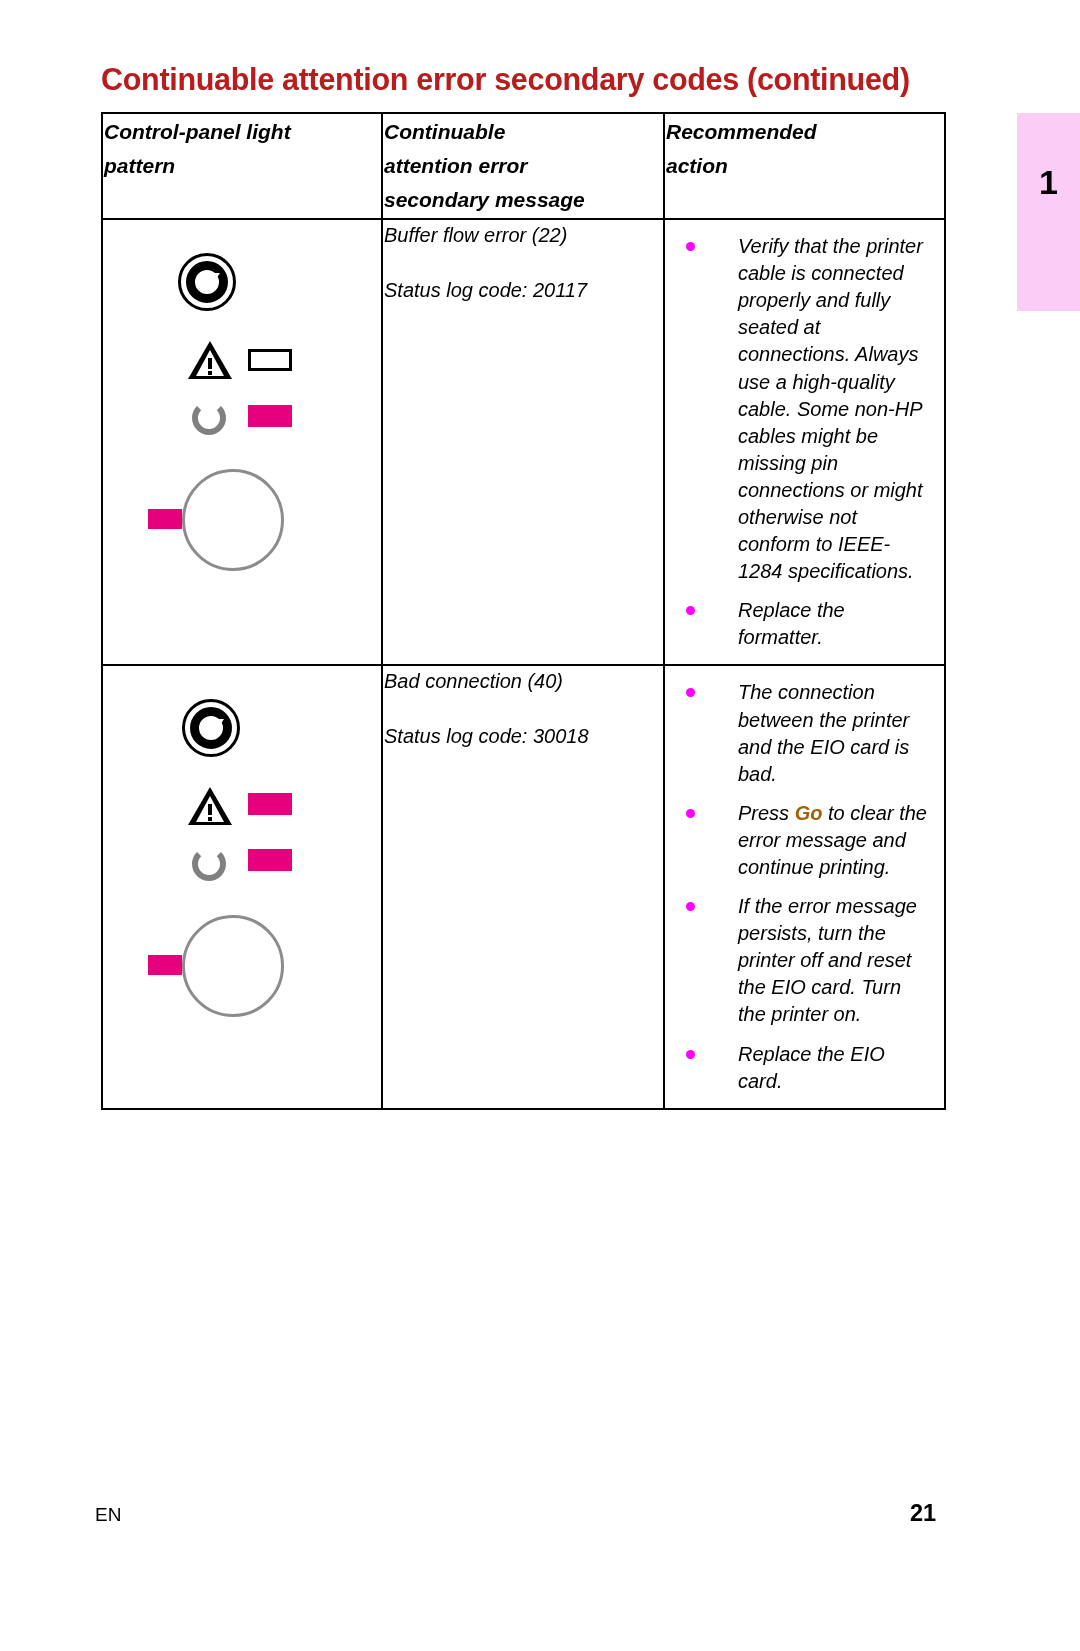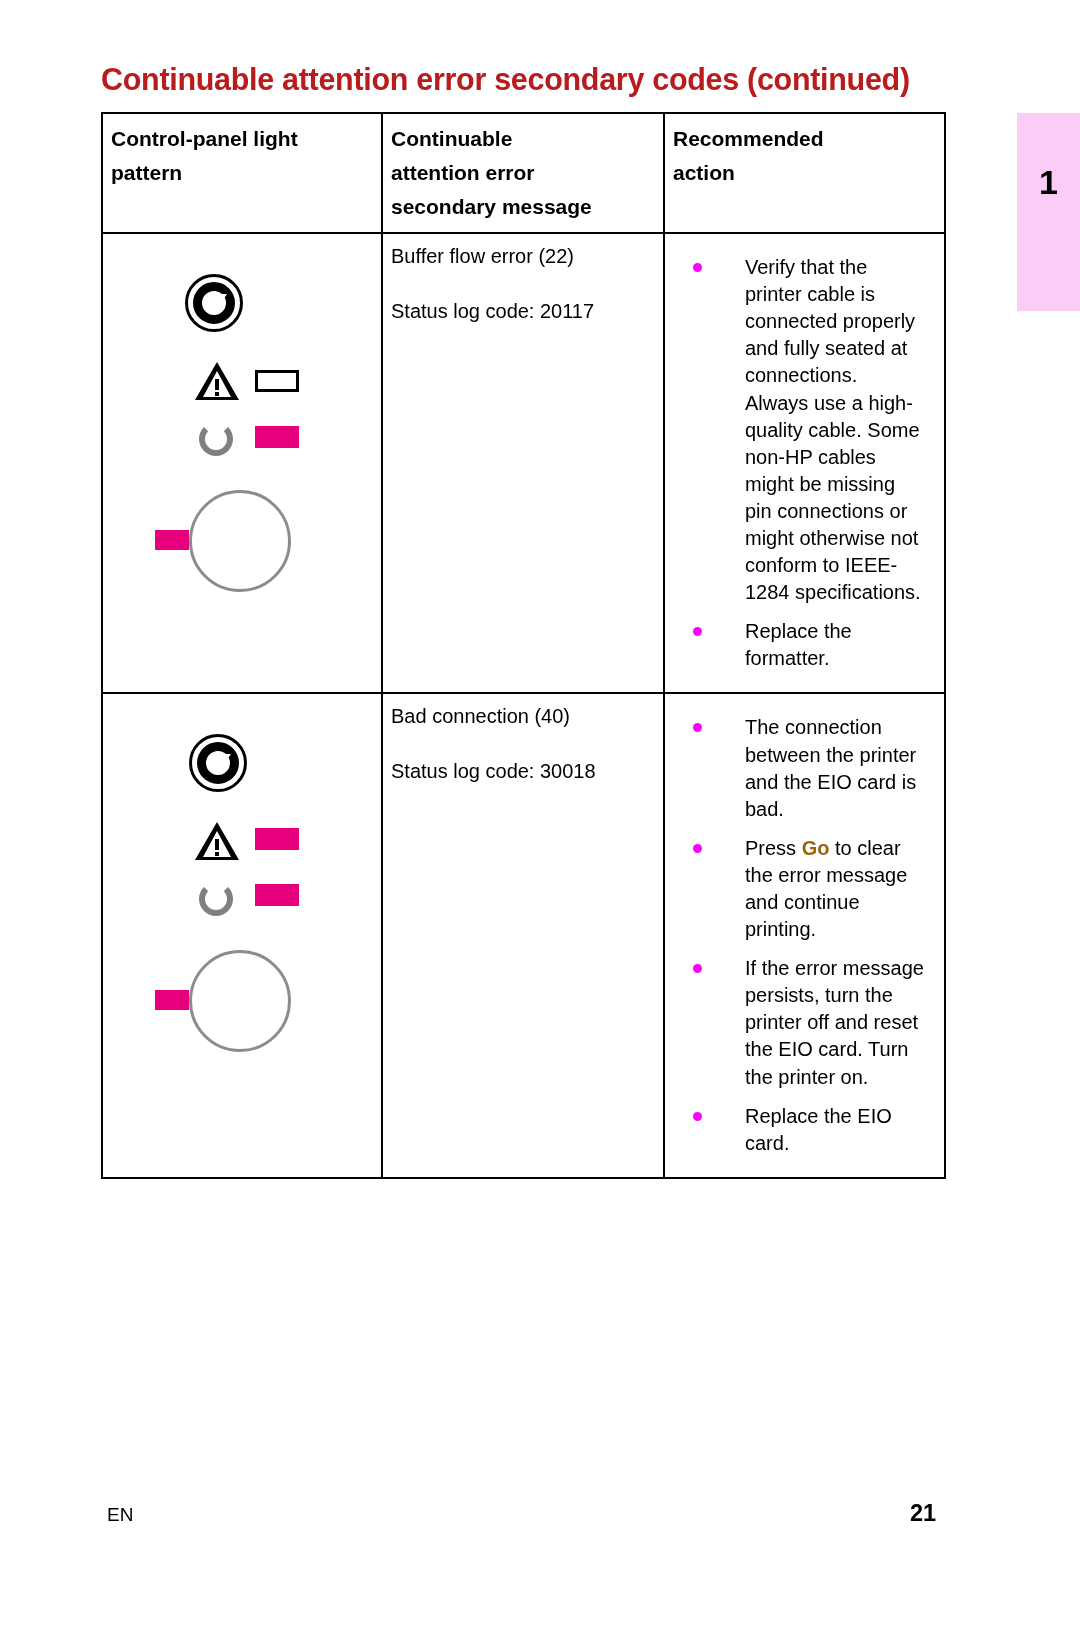--- a/index.html
+++ b/index.html
@@ -55,21 +55,22 @@
     position: absolute;
     left: 101px;
     top: 112px;
     width: 845px;
     border-collapse: collapse;
     table-layout: fixed;
   }
   .lights-table td, .lights-table th {
     border: 2px solid #000000;
     vertical-align: top;
-    padding: 8px;
+    padding: 1px;
+    font-style: italic;
   }
   .col-pattern  { width: 280px; }
   .col-message  { width: 282px; }
   .col-action   { width: 281px; }
 
   .hdr-cell {
     padding: 22px 0 18px 12px;
     text-align: left;
   }
   .hdr-text {
@@ -247,21 +248,21 @@
   
   .footer {
     position: absolute;
     left: 95px;
     top: 1499px;
     width: 860px;
     height: 34px;
   }
   .footer-lang {
     position: absolute;
-    left: 12px;
+    left: 0;
     top: 5px;
     font-size: 19px;
     font-weight: normal;
   }
   .footer-title {
     position: absolute;
     left: 103px;
     top: 0;
     font-size: 23.5px;
     font-weight: bold;

